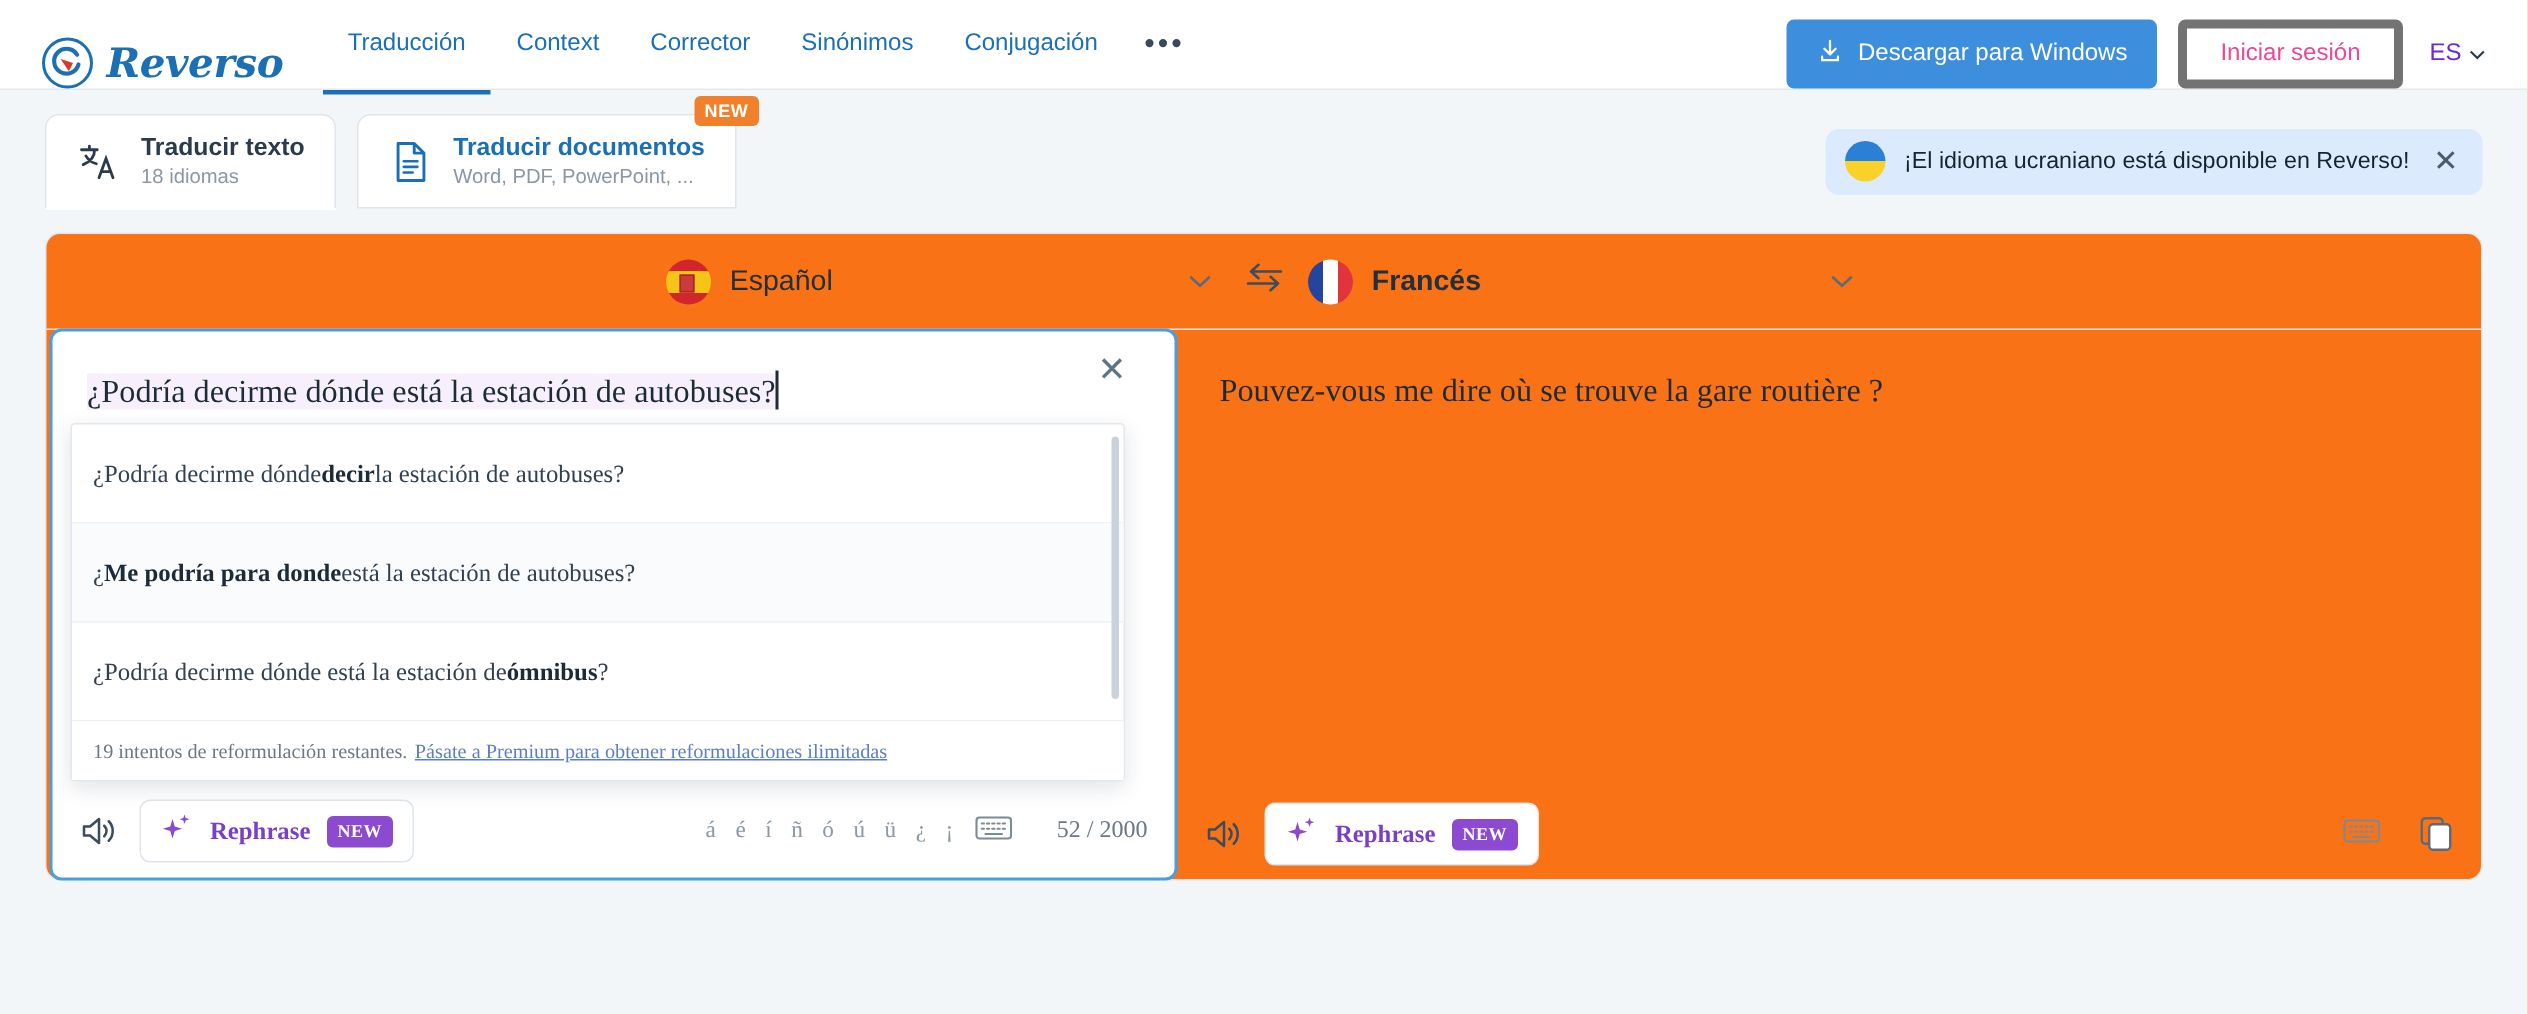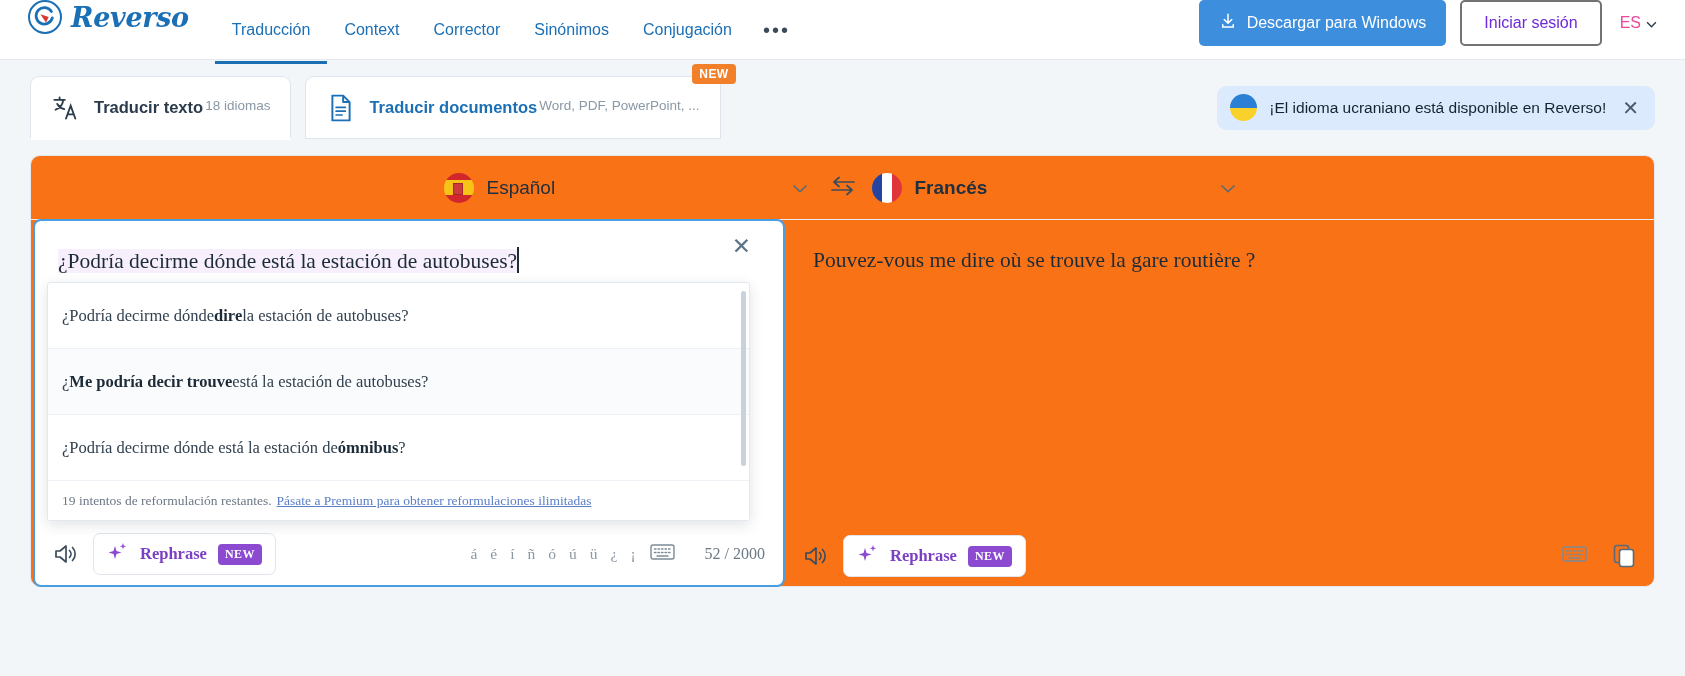--- a/index.html
+++ b/index.html
@@ -8,21 +8,21 @@
     font-family: "Liberation Sans", sans-serif;
     background: #f3f6f9;
     overflow: hidden;
   }
 
   
   .header {
     height: 60px;
     background: #ffffff;
     display: flex;
-    align-items: flex-start;
+    align-items: flex-end;
     padding: 0 28px;
     border-bottom: 1px solid #e4e9ef;
     position: relative;
   }
   .logo-wrap { display: flex; align-items: center; gap: 9px; margin-right: 26px; }
   .logo-mark {
     width: 34px; height: 34px; border-radius: 50%;
     border: 2px solid #1b6fb5;
     display: flex; align-items: center; justify-content: center;
     position: relative; flex: none;
@@ -44,46 +44,46 @@
   }
   .nav-more { font-size: 20px; color: #3a4a5a; letter-spacing: 2px; padding: 0 14px; cursor: pointer; }
   .header-right { margin-left: auto; display: flex; align-items: center; gap: 14px; }
   .btn-download {
     background: #3d8fdd; color: #fff; border: none;
     border-radius: 5px; height: 46px; padding: 0 20px;
     font-size: 16px; display: flex; align-items: center; gap: 10px;
     cursor: pointer; font-family: "Liberation Sans", sans-serif;
   }
   .btn-login {
-    background: #fff; color: #6d28d9; border: 2px solid #737373;
+    background: #fff; color: #ec4899; border: 6px solid #737373;
     border-radius: 5px; height: 46px; padding: 0 22px;
     font-size: 16px; cursor: pointer; font-family: "Liberation Sans", sans-serif;
   }
   .lang-switch {
-    font-size: 16px; color: #ec4899; display: flex; align-items: center;
+    font-size: 16px; color: #6d28d9; display: flex; align-items: center;
     gap: 5px; cursor: pointer; padding-left: 4px;
   }
 
   
   .subbar {
     height: 95px; display: flex; align-items: center;
     padding: 0 30px; position: relative;
   }
   .tabs { display: flex; align-items: flex-end; gap: 14px; }
   .tab {
     background: #fff; border: 1px solid #dfe5ec;
     border-radius: 9px 9px 0 0;
     height: 63px; padding: 0 20px;
     display: flex; align-items: center; gap: 13px;
     cursor: pointer; position: relative;
   }
   .tab.active { border-bottom-color: #fff; box-shadow: 0 1px 0 0 #fff; }
   .tab.inactive { background: #fff; }
   .tab-icon { width: 30px; height: 30px; flex: none; display:flex; align-items:center; justify-content:center; }
-  .tab-texts { display: flex; flex-direction: row; gap: 2px; }
+  .tab-texts { display: flex; flex-direction: column; gap: 2px; }
   .tab-title { font-size: 16.5px; color: #2b3b4b; font-weight: bold; line-height: 1.15; }
   .tab.inactive .tab-title { color: #1b6fb5; font-weight: bold; }
   .tab-sub { font-size: 13.5px; color: #8a97a5; line-height: 1.15; }
   .badge-new {
     position: absolute; top: -13px; right: -16px;
     background: #f2802b; color: #fff; font-size: 12px; font-weight: bold;
     border-radius: 4px; padding: 3px 7px; letter-spacing: .4px;
   }
   .banner {
     margin-left: auto;
@@ -314,26 +314,26 @@
 
     <div class="pane pane-left">
       <div class="src-text">
         <span class="src-hl">¿Podría decirme dónde está la estación de autobuses?</span><span class="caret"></span>
         <span class="clear-x">✕</span>
       </div>
 
       <div class="dropdown">
         <div class="dd-item">
           <span>¿Podría decirme dónde </span>
-            <b>dire</b>
+            <b>decir</b>
             <span> la estación de autobuses?</span>
         </div>
         <div class="dd-item hover">
           <span>¿</span>
-            <b>Me podría decir trouve</b>
+            <b>Me podría para donde</b>
             <span> está la estación de autobuses?</span>
         </div>
         <div class="dd-item">
           <span>¿Podría decirme dónde está la estación de </span>
             <b>ómnibus</b>
             <span>?</span>
         </div>
         <div class="dd-foot">
           <span>19 intentos de reformulación restantes.</span>
           <a>Pásate a Premium para obtener reformulaciones ilimitadas</a>

